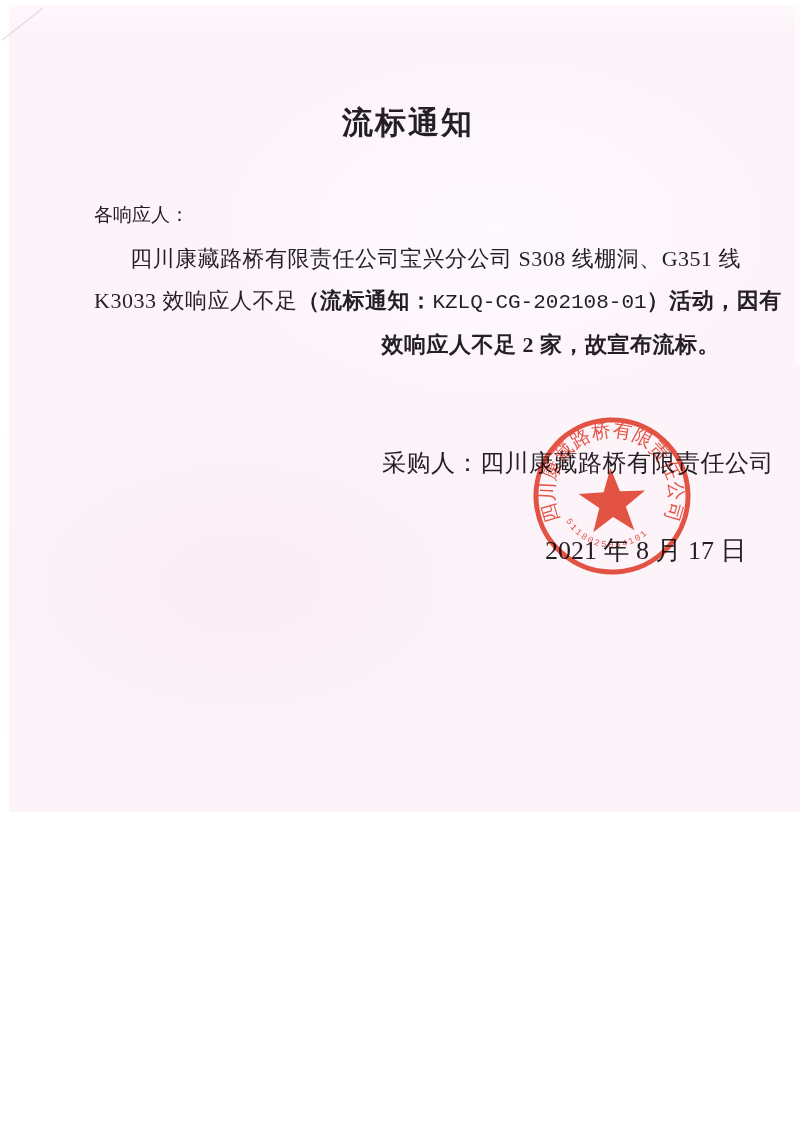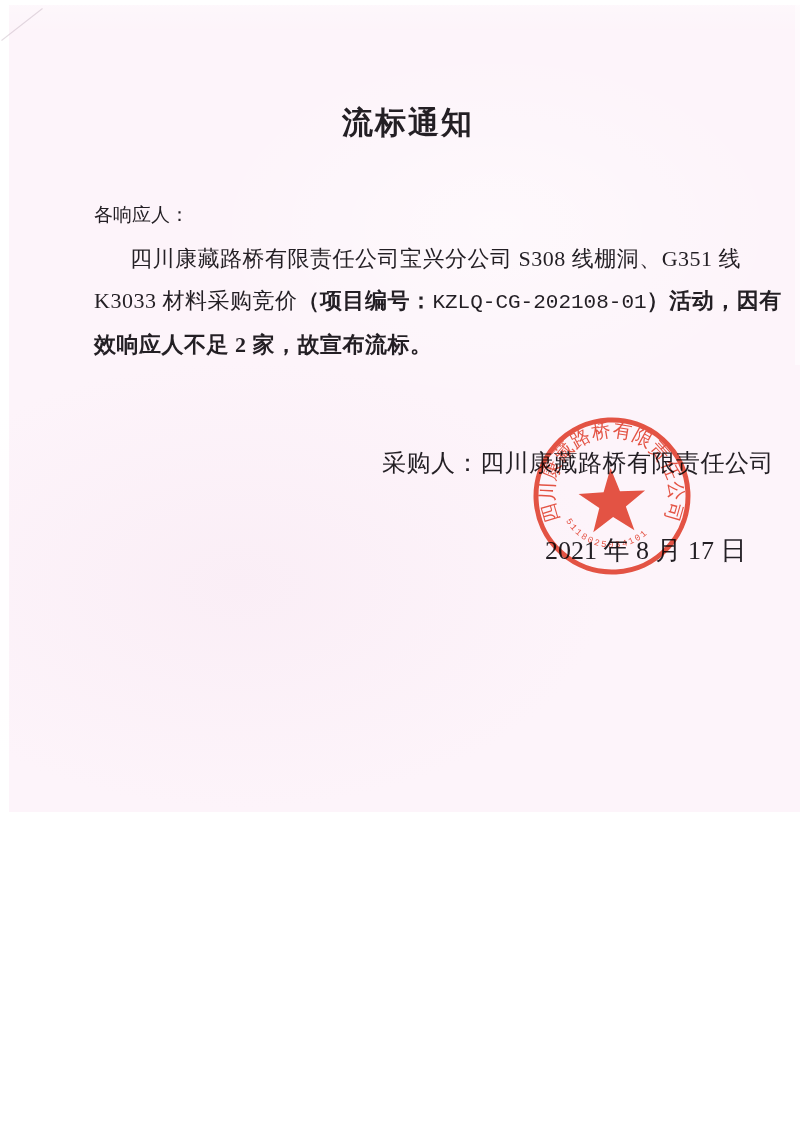--- a/index.html
+++ b/index.html
@@ -51,20 +51,21 @@
   .body-block {
     position: absolute;
     left: 94px; top: 238px;
     width: 626px;
   }
   .body-line {
     font-size: 22px;
     line-height: 42px;
     white-space: nowrap;
     letter-spacing: 0.5px;
+    text-align: right;
   }
   .body-line.indent { text-indent: 36px; }
   .bold-seg { font-weight: 700; }
   .code-seg { font-family: "Liberation Mono", "DejaVu Sans Mono", monospace; font-size: 21px; letter-spacing: 0; }
 
   .purchaser-line {
     position: absolute;
     left: 382px; top: 442px;
     font-size: 24px;
     line-height: 42px;
@@ -110,21 +111,21 @@
 
   <h1 class="doc-title">流标通知</h1>
 
   <div class="salutation">各响应人：</div>
 
   <div class="body-block">
     <div class="body-line indent">
       <span>四川康藏路桥有限责任公司宝兴分公司 S308 线棚洞、G351 线</span>
     </div>
     <div class="body-line">
-      <span>K3033 材料采购竞价</span><span class="bold-seg">（项目编号：</span><span class="code-seg">KZLQ-CG-202108-01</span><span class="bold-seg">）活动，因有</span>
+      <span>K3033 效响应人不足</span><span class="bold-seg">（流标通知：</span><span class="code-seg">KZLQ-CG-202108-01</span><span class="bold-seg">）活动，因有</span>
     </div>
     <div class="body-line bold-seg">
       <span>效响应人不足 2 家，故宣布流标。</span>
     </div>
   </div>
 
   <div class="purchaser-line">采购人：四川康藏路桥有限责任公司</div>
 
   <div class="date-line">2021 年 8 月 17 日</div>
 

